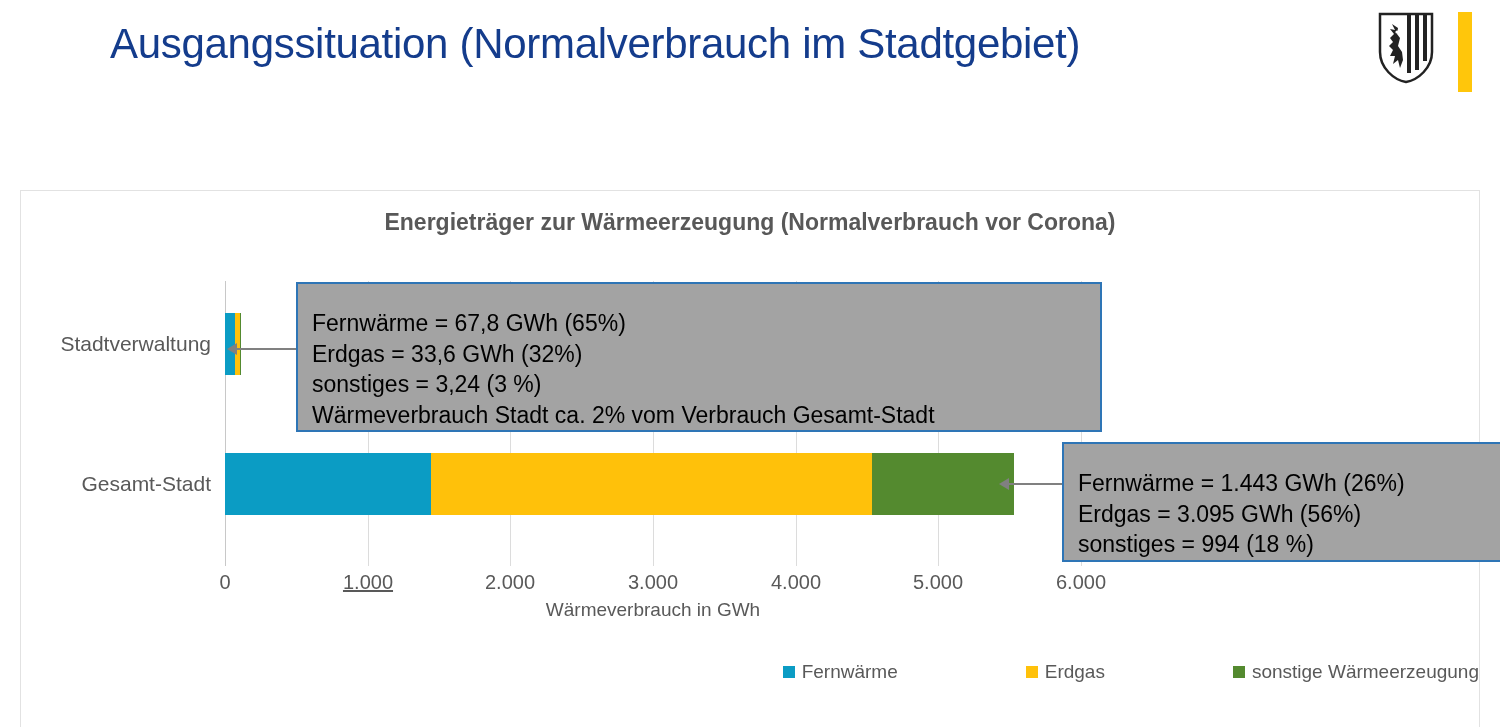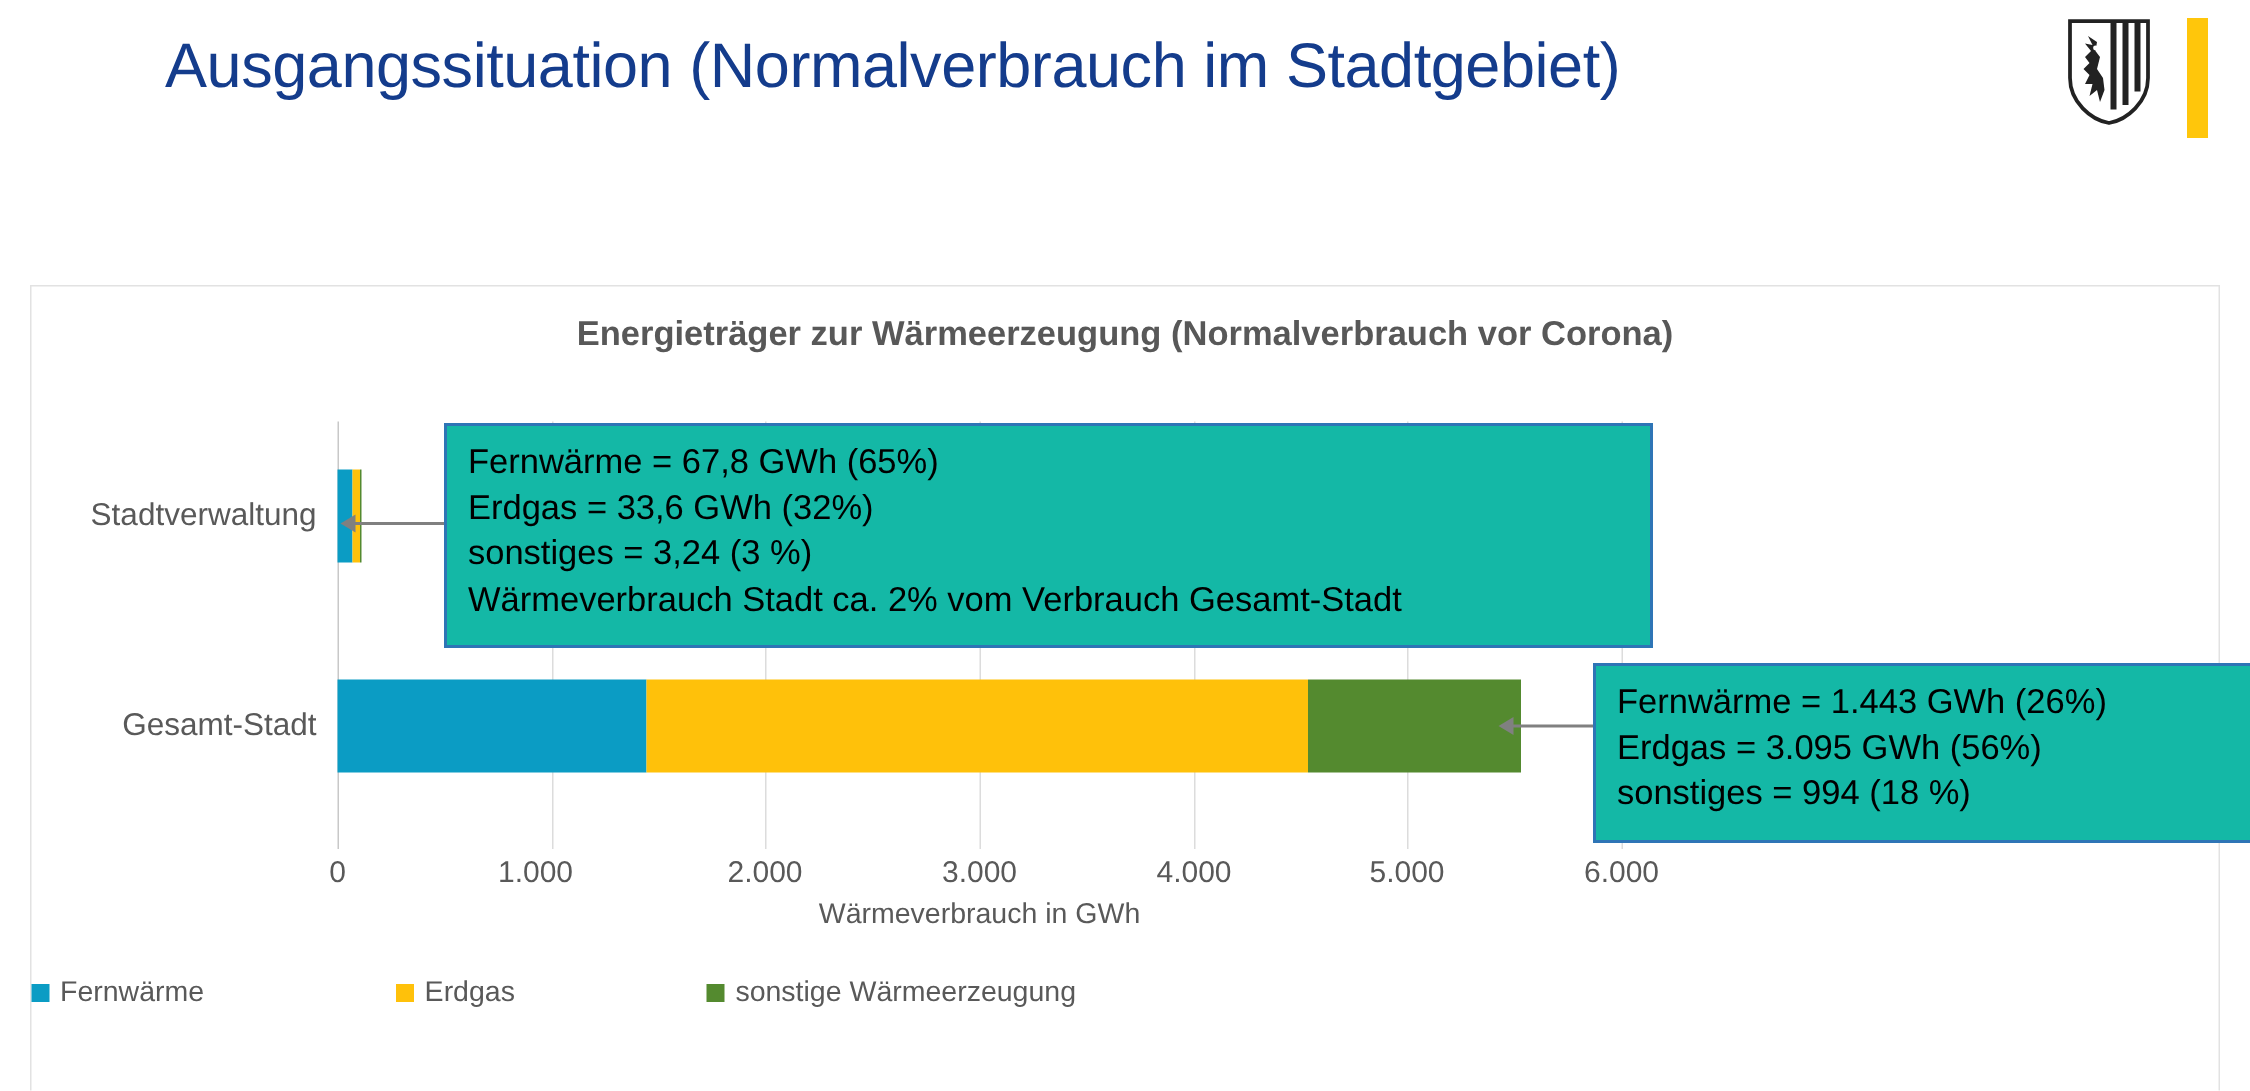--- a/index.html
+++ b/index.html
@@ -138,47 +138,47 @@
     width: 856px;
     text-align: center;
     font-size: 19px;
     color: #595959;
   }
 
   
   #legend {
     position: absolute;
     left: 0;
-    top: 460px;
+    top: 470px;
     width: 100%;
     display: flex;
-    justify-content: flex-start;
+    justify-content: flex-end;
     gap: 128px;
   }
   .legend-item {
     display: flex;
     align-items: center;
     gap: 7px;
     font-size: 19px;
     color: #595959;
     white-space: nowrap;
   }
   .legend-swatch {
     width: 12px;
     height: 12px;
     display: inline-block;
   }
 
   
   .callout {
     position: absolute;
     border: 2px solid #2E75B6;
-    background: #14b8a6;
+    background: #a3a3a3;
     box-sizing: border-box;
-    padding: 8px 14px 10px 14px;
+    padding: 24px 14px 10px 14px;
   }
   .callout-line {
     font-size: 23px;
     color: #000000;
     line-height: 1.33;
     white-space: nowrap;
   }
 
   #callout-stadtverwaltung {
     left: 296px;
@@ -265,21 +265,21 @@
     <div class="bar-row" style="top:172px;">
       <span class="cat-label">Gesamt-Stadt</span>
       <div class="bar-seg" style="left:0px; width:206px; background:#0B9CC4;"></div>
       <div class="bar-seg" style="left:206px; width:441px; background:#FFC10A;"></div>
       <div class="bar-seg" style="left:647px; width:142px; background:#548A2F;"></div>
     </div>
   </div>
 
   <div id="x-axis">
     <span class="tick-label" style="left:0px;">0</span>
-    <span class="tick-label" style="left:132px;">1.000</span>
+    <span class="tick-label" style="left:143px;text-decoration:underline;">1.000</span>
     <span class="tick-label" style="left:285px;">2.000</span>
     <span class="tick-label" style="left:428px;">3.000</span>
     <span class="tick-label" style="left:571px;">4.000</span>
     <span class="tick-label" style="left:713px;">5.000</span>
     <span class="tick-label" style="left:856px;">6.000</span>
   </div>
 
   <div id="x-axis-title">Wärmeverbrauch in GWh</div>
 
   <div id="legend">

